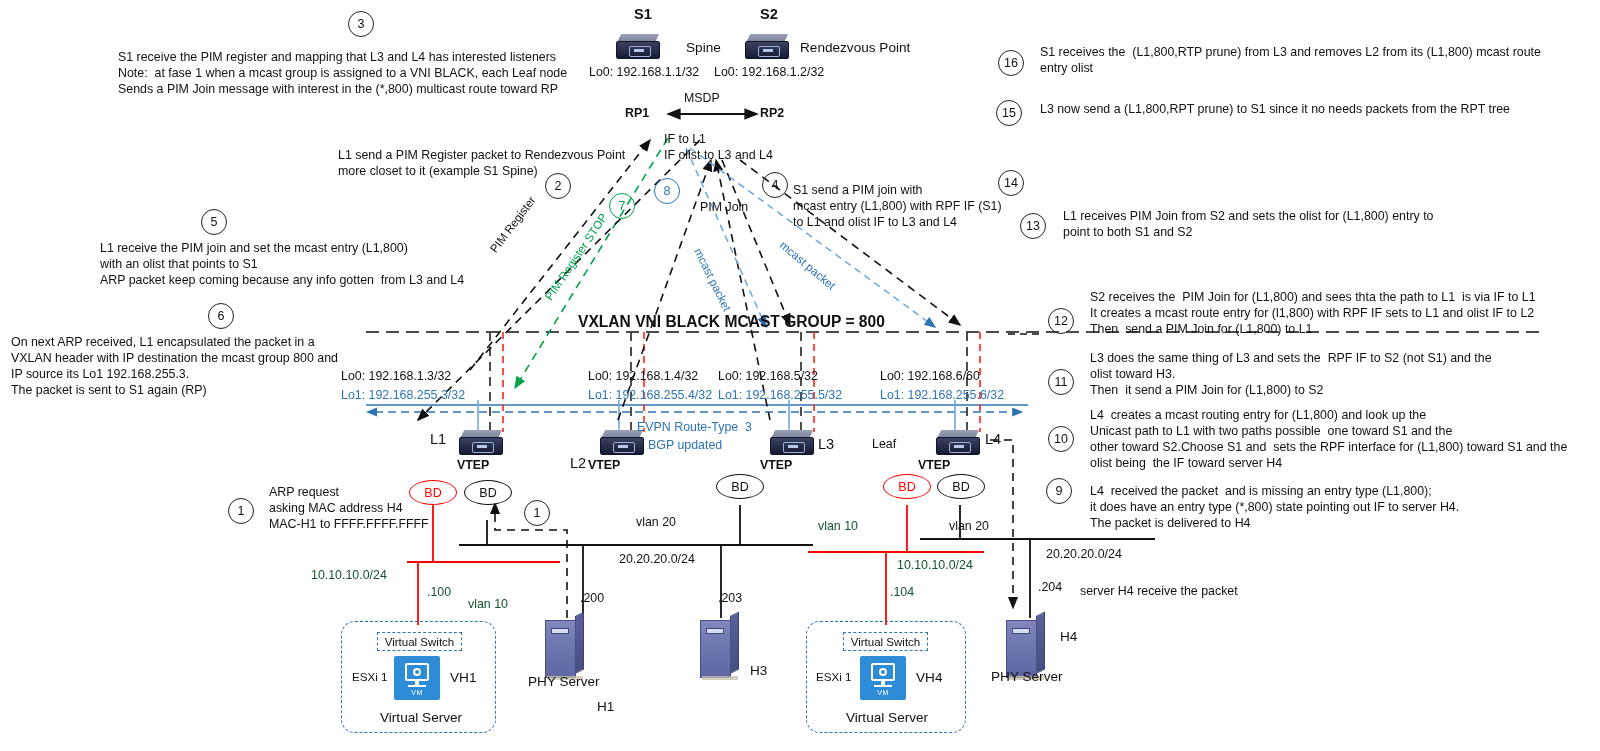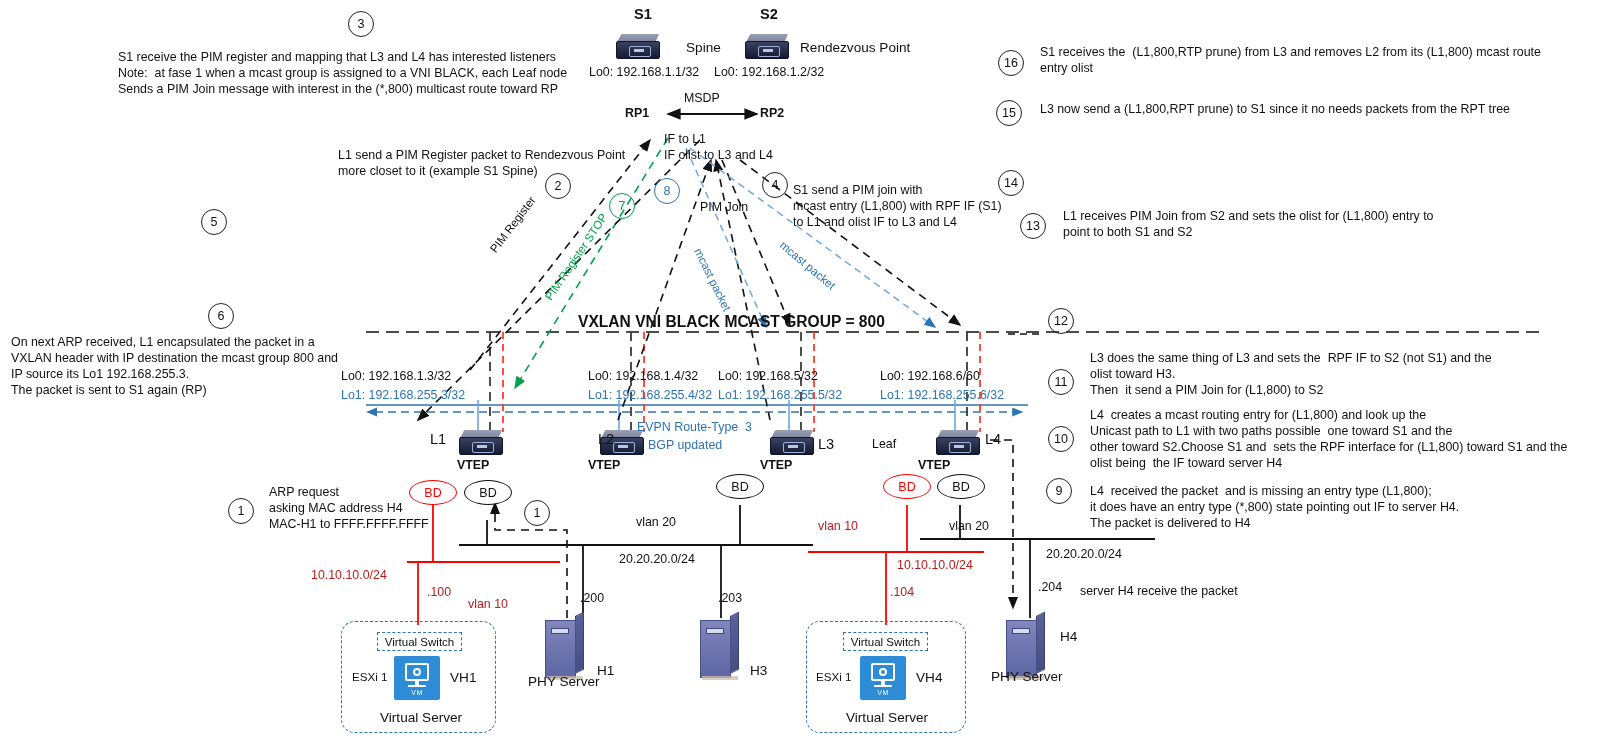--- a/index.html
+++ b/index.html
@@ -11,21 +11,21 @@
   #stage{position:absolute;left:0;top:0;width:1600px;height:751px;border-radius:31px;}
   .svg-layer{position:absolute;left:0;top:0;width:1600px;height:751px;pointer-events:none;}
   .txt{position:absolute;white-space:pre;line-height:1.28;}
   .s13{font-size:12.4px;}
   .s12{font-size:11.6px;}
   .s14{font-size:13.6px;}
   .s15{font-size:14.6px;}
   .s16{font-size:15.6px;}
   .bold{font-weight:bold;}
   .blue{color:#2E74B5;}
-  .red{color:#b91c1c;}
+  .red{color:#14532d;}
   .green{color:#00A14B;}
 
   
   .num{
     position:absolute;width:26px;height:26px;border-radius:50%;
     border:1.3px solid #222;box-sizing:border-box;
     display:flex;align-items:center;justify-content:center;
     font-size:12.5px;color:#111;background:transparent;
   }
   .num.blue-c{border-color:#2E74B5;color:#2E74B5;}
@@ -244,21 +244,21 @@
   <div class="sw" style="left:770px;top:430px;">
     <div class="top"></div>
       <div class="body"></div>
   </div>
   <div class="sw" style="left:936px;top:430px;">
     <div class="top"></div>
       <div class="body"></div>
   </div>
 
   <div class="txt s15" style="left:430px;top:430px;">L1</div>
-  <div class="txt s15" style="left:570px;top:430px;margin-left:28px;">L2</div>
+  <div class="txt s15" style="left:570px;top:454px;">L2</div>
   <div class="txt s15" style="left:818px;top:435px;">L3</div>
   <div class="txt s15" style="left:985px;top:430px;">L4</div>
   <div class="txt s13" style="left:872px;top:437px;">Leaf</div>
 
   <div class="txt s13 bold" style="left:457px;top:458px;">VTEP</div>
   <div class="txt s13 bold" style="left:588px;top:458px;">VTEP</div>
   <div class="txt s13 bold" style="left:760px;top:458px;">VTEP</div>
   <div class="txt s13 bold" style="left:918px;top:458px;">VTEP</div>
 
   <div class="txt s13" style="left:341px;top:369px;">Lo0: 192.168.1.3/32</div>
@@ -318,21 +318,21 @@
   </div>
   <div class="txt s14" style="left:450px;top:669px;">VH1</div>
   <div class="txt s14" style="left:380px;top:709px;">Virtual Server</div>
 
   <div class="srv" style="left:545px;top:616px;">
     <div class="side"></div>
       <div class="face"></div>
       <div class="slot"></div>
       <div class="shadow"></div>
   </div>
-  <div class="txt s14" style="left:597px;top:662px;">H1</div>
+  <div class="txt s14" style="left:597px;top:698px;">H1</div>
   <div class="txt s14" style="left:528px;top:673px;">PHY Server</div>
 
   <div class="srv" style="left:700px;top:616px;">
     <div class="side"></div>
       <div class="face"></div>
       <div class="slot"></div>
       <div class="shadow"></div>
   </div>
   <div class="txt s14" style="left:750px;top:662px;">H3</div>
 
@@ -369,20 +369,23 @@
 
   <div class="num green-c" style="left:609px;top:193px;">7</div>
   <div class="num blue-c" style="left:654px;top:178px;">8</div>
 
   <div class="num" style="left:762px;top:172px;">4</div>
   <div class="txt s13" style="left:793px;top:183px;">S1 send a PIM join with
 mcast entry (L1,800) with RPF IF (S1)
 to L1 and olist IF to L3 and L4</div>
 
   <div class="num" style="left:201px;top:209px;">5</div>
+  <div class="txt s13" style="left:100px;top:241px;">L1 receive the PIM join and set the mcast entry (L1,800)
+with an olist that points to S1
+ARP packet keep coming because any info gotten  from L3 and L4</div>
 
   <div class="num" style="left:208px;top:303px;">6</div>
   <div class="txt s13" style="left:11px;top:335px;">On next ARP received, L1 encapsulated the packet in a
 VXLAN header with IP destination the mcast group 800 and
 IP source its Lo1 192.168.255.3.
 The packet is sent to S1 again (RP)</div>
 
   <div class="num" style="left:228px;top:498px;">1</div>
   <div class="txt s13" style="left:269px;top:485px;">ARP request
 asking MAC address H4
@@ -396,20 +399,23 @@
   <div class="num" style="left:996px;top:100px;">15</div>
   <div class="txt s13" style="left:1040px;top:102px;">L3 now send a (L1,800,RPT prune) to S1 since it no needs packets from the RPT tree</div>
 
   <div class="num" style="left:998px;top:152px;margin-top:18px;">14</div>
 
   <div class="num" style="left:1020px;top:213px;">13</div>
   <div class="txt s13" style="left:1063px;top:209px;">L1 receives PIM Join from S2 and sets the olist for (L1,800) entry to
 point to both S1 and S2</div>
 
   <div class="num" style="left:1048px;top:308px;">12</div>
+  <div class="txt s13" style="left:1090px;top:290px;">S2 receives the  PIM Join for (L1,800) and sees thta the path to L1  is via IF to L1
+It creates a mcast route entry for (l1,800) with RPF IF sets to L1 and olist IF to L2
+Then  send a PIM Join for (L1,800) to L1</div>
 
   <div class="num" style="left:1048px;top:369px;">11</div>
   <div class="txt s13" style="left:1090px;top:351px;">L3 does the same thing of L3 and sets the  RPF IF to S2 (not S1) and the
 olist toward H3.
 Then  it send a PIM Join for (L1,800) to S2</div>
 
   <div class="num" style="left:1048px;top:426px;">10</div>
   <div class="txt s13" style="left:1090px;top:408px;">L4  creates a mcast routing entry for (L1,800) and look up the
 Unicast path to L1 with two paths possible  one toward S1 and the
 other toward S2.Choose S1 and  sets the RPF interface for (L1,800) toward S1 and the

